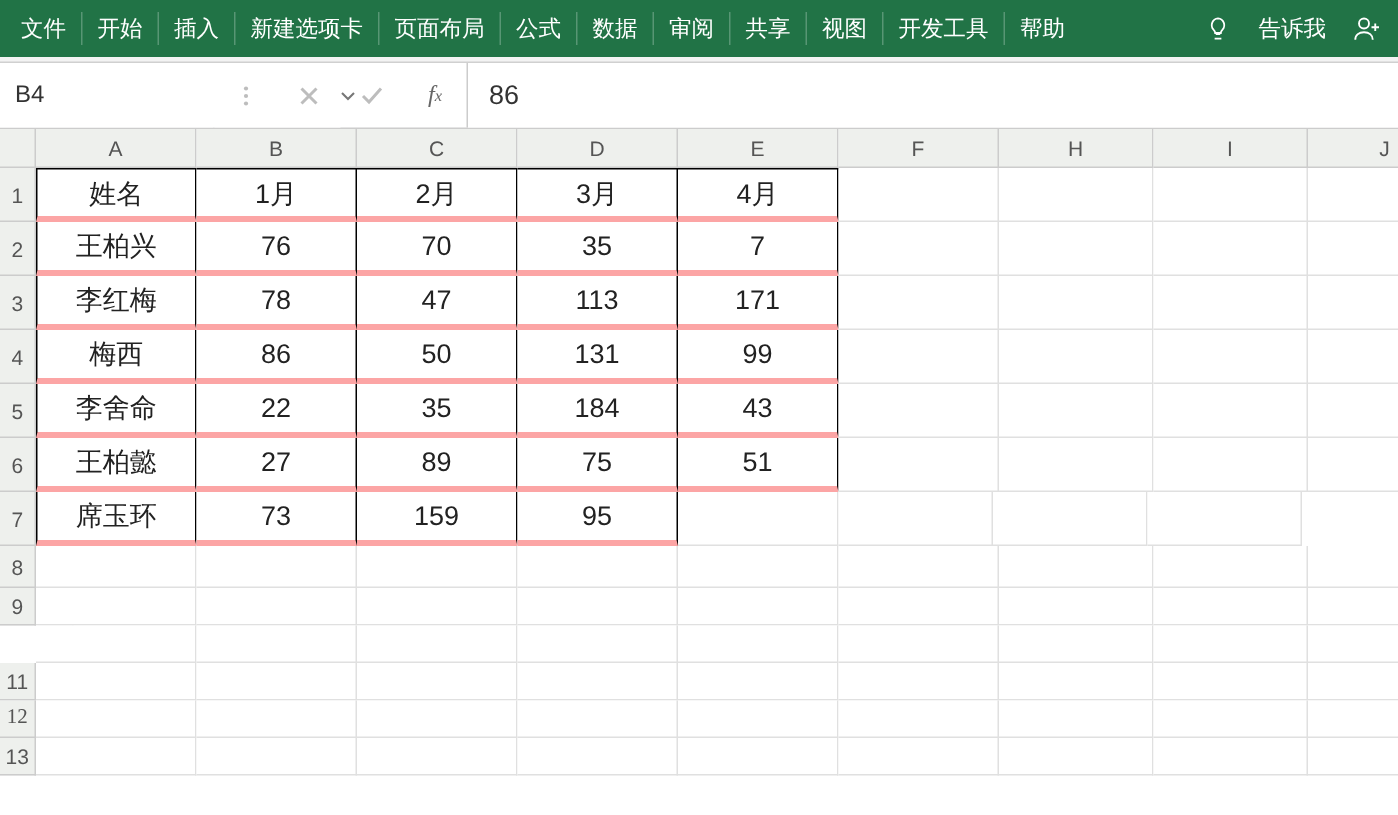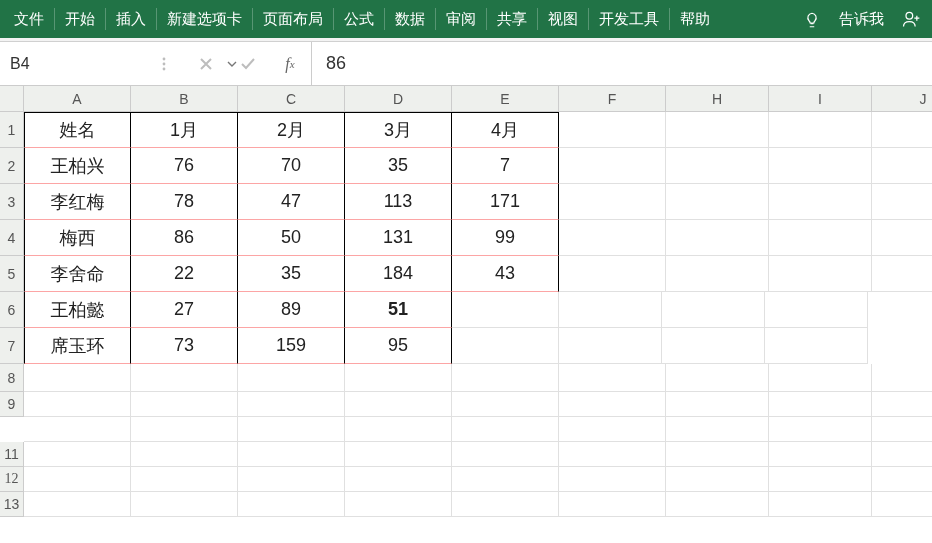--- a/index.html
+++ b/index.html
@@ -162,21 +162,21 @@
     font-size: 18px;
     color: #222;
     display: flex;
     align-items: center;
     justify-content: center;
     background: #fff;
     overflow: hidden;
   }
   .cell.bordered {
     border-right: 1px solid #000;
-    border-bottom: 1px solid #fca5a5;
+    border-bottom: 4px solid #fca5a5;
   }
   .cell.bordered.top { border-top: 1px solid #000; }
   .cell.bordered.left { border-left: 1px solid #000; }
 </style>
 </head>
 <body>
 
 <div class="ribbon">
   <div id="ribbon-tabs" style="display:flex;align-items:center;">
       <div class="tab">文件</div>
@@ -333,21 +333,22 @@
         <div class="cell bordered" style="width: 107px; height: 36px;">43</div>
         <div class="cell" style="width: 107px; height: 36px;"></div>
         <div class="cell" style="width: 103px; height: 36px;"></div>
         <div class="cell" style="width: 103px; height: 36px;"></div>
         <div class="cell" style="width: 103px; height: 36px;"></div>
       </div>
       <div class="row">
         <div class="cell bordered left" style="width: 107px; height: 36px;">王柏懿</div>
         <div class="cell bordered" style="width: 107px; height: 36px;">27</div>
         <div class="cell bordered" style="width: 107px; height: 36px;">89</div>
-        <div class="cell bordered" style="width: 107px; height: 36px; font-weight: bold;">51</div>
+        <div class="cell bordered" style="width: 107px; height: 36px;">75</div>
+        <div class="cell bordered" style="width: 107px; height: 36px;">51</div>
         <div class="cell" style="width: 107px; height: 36px;"></div>
         <div class="cell" style="width: 103px; height: 36px;"></div>
         <div class="cell" style="width: 103px; height: 36px;"></div>
         <div class="cell" style="width: 103px; height: 36px;"></div>
       </div>
       <div class="row">
         <div class="cell bordered left" style="width: 107px; height: 36px;">席玉环</div>
         <div class="cell bordered" style="width: 107px; height: 36px;">73</div>
         <div class="cell bordered" style="width: 107px; height: 36px;">159</div>
         <div class="cell bordered" style="width: 107px; height: 36px;">95</div>

